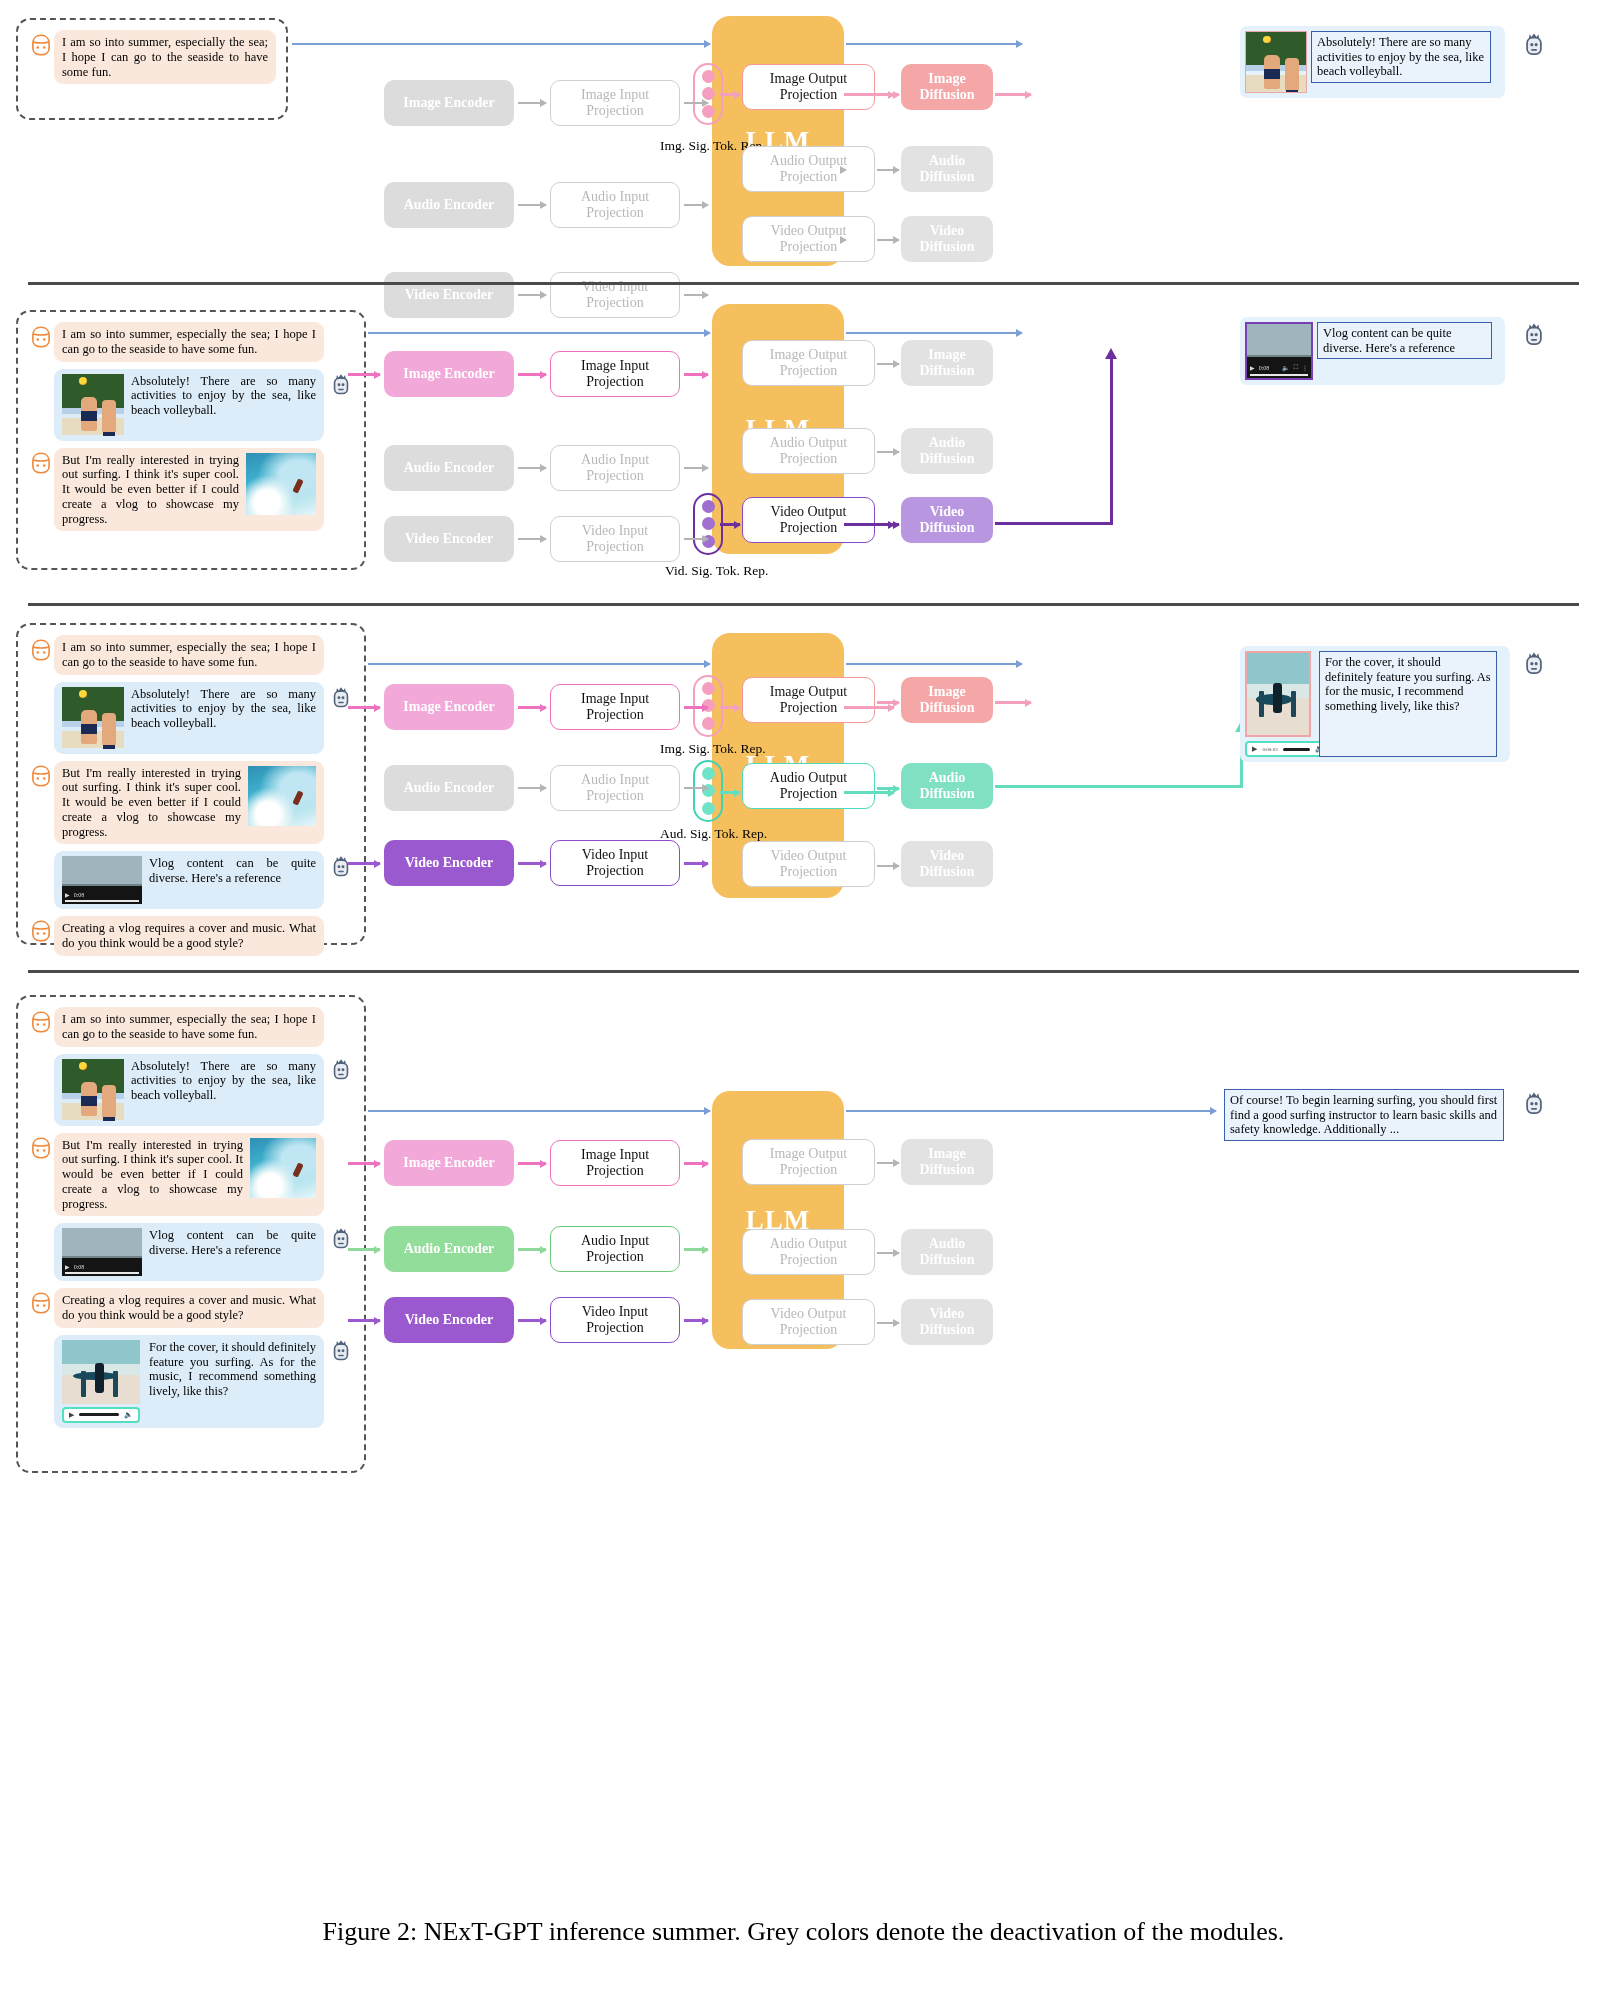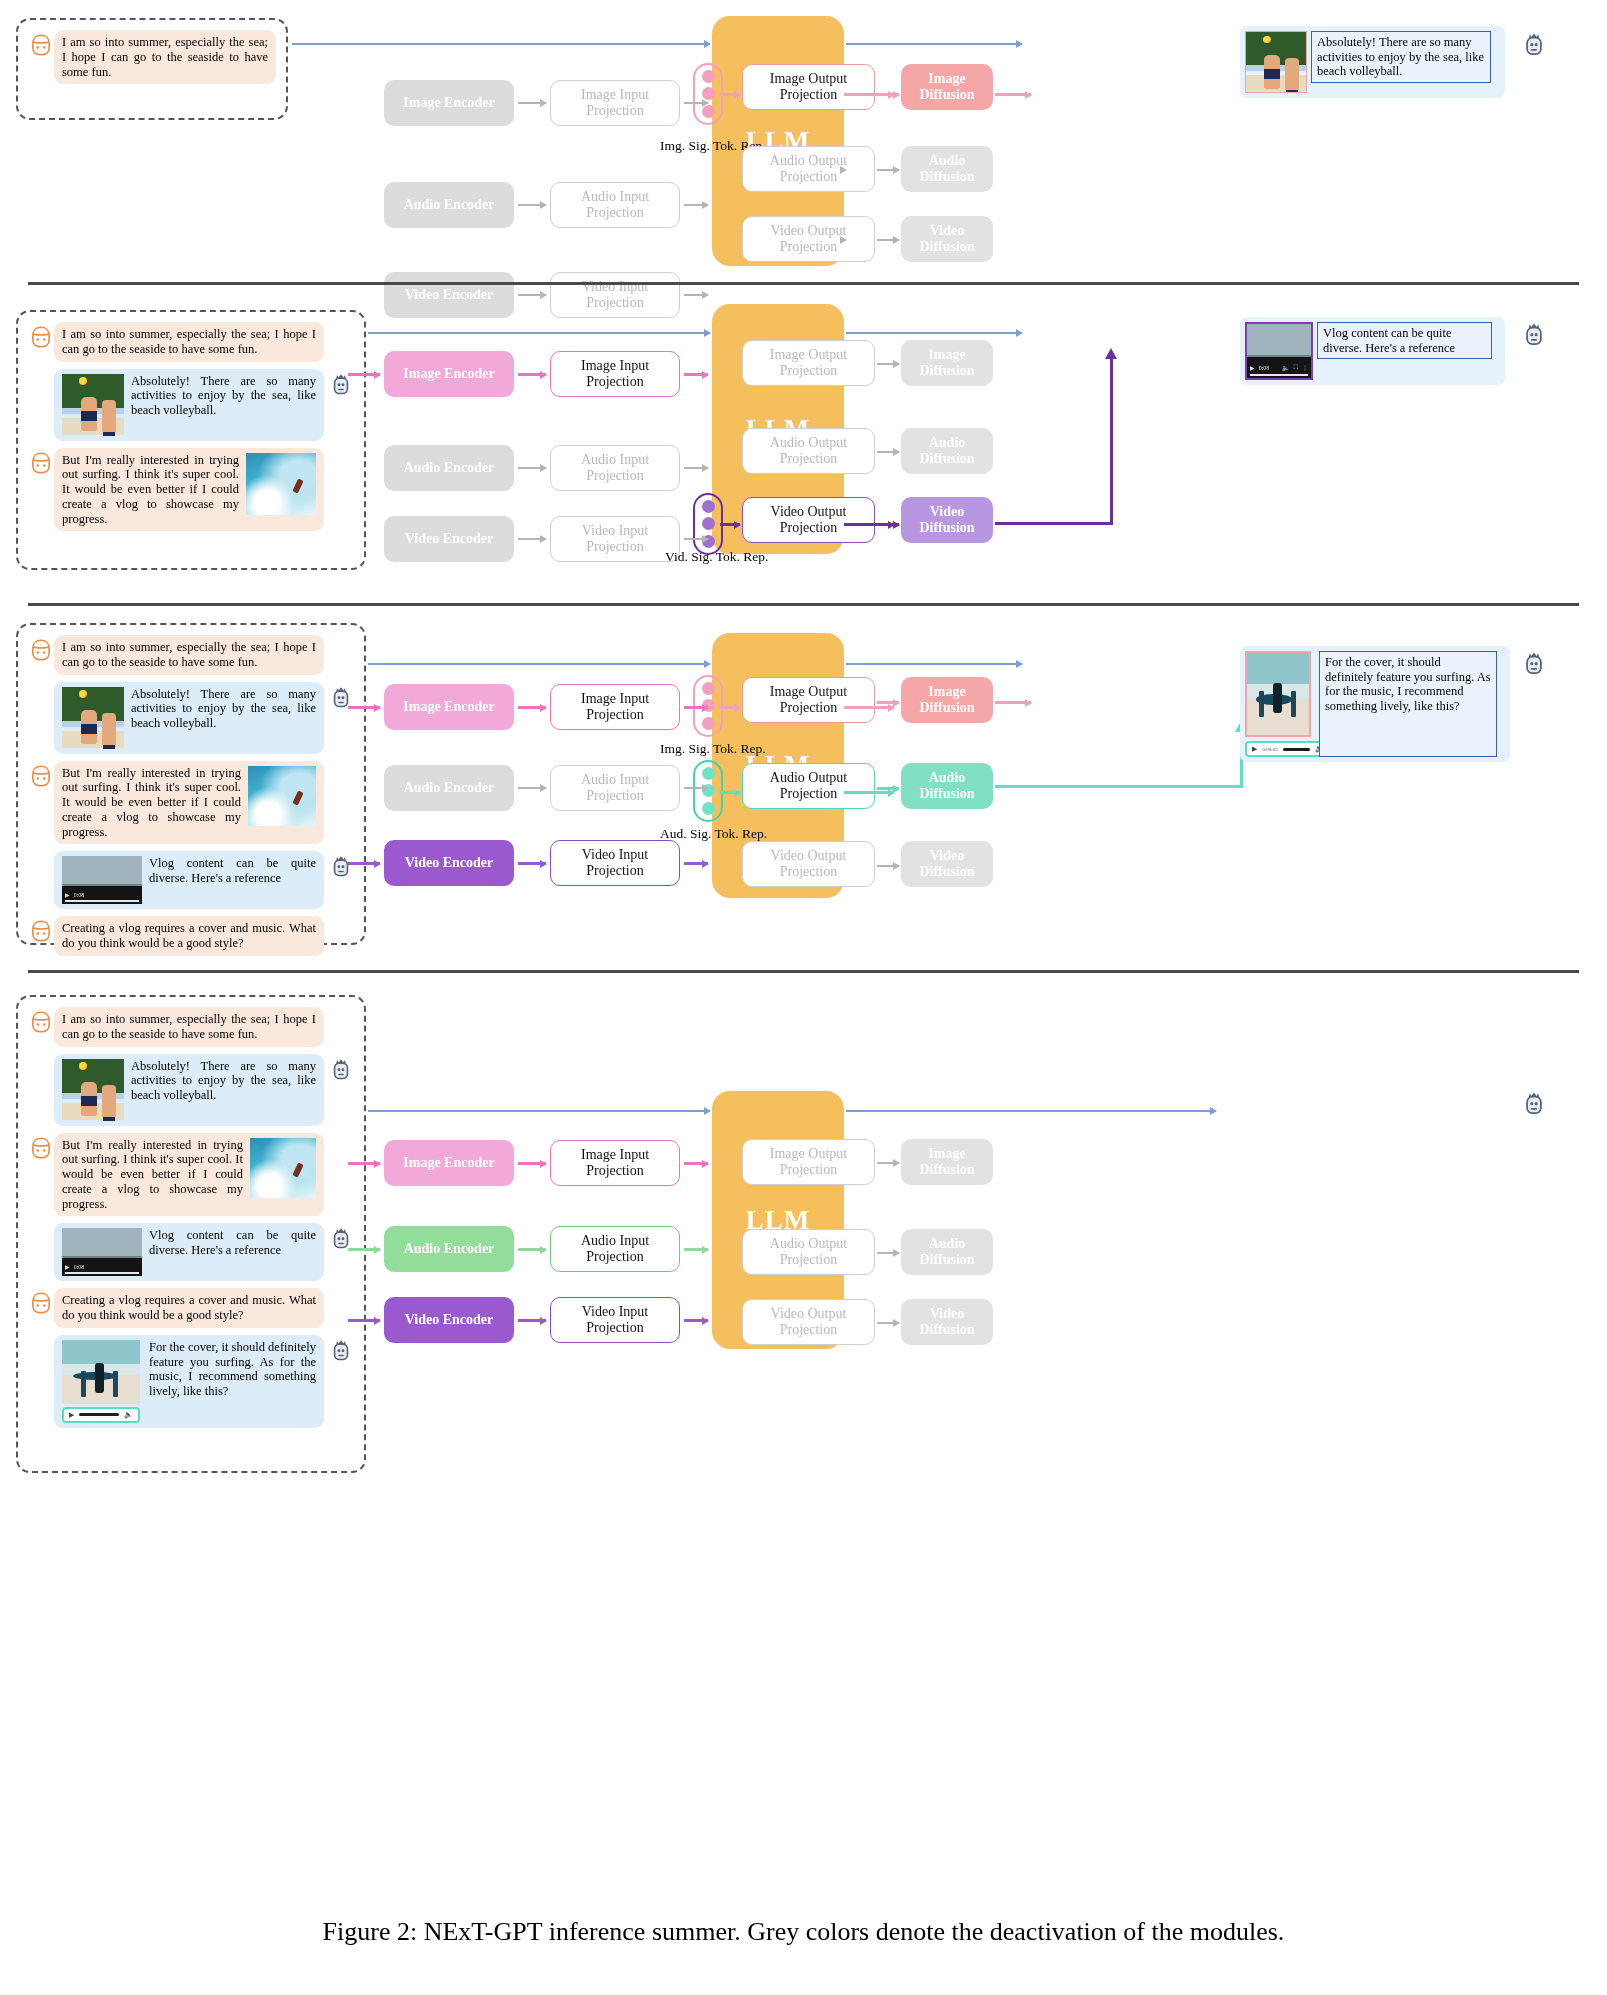--- a/index.html
+++ b/index.html
@@ -394,21 +394,21 @@
     </div>
   <div class="mod diff g-diff" style="left:901px;top:136px;width:92px;height:46px;">
       <span>Audio Diffusion</span>
     </div>
 
   <div class="tokstack purple" style="left:693px;top:201px;width:30px;height:62px;">
     <span class="tok purple"></span>
     <span class="tok purple"></span>
     <span class="tok purple"></span>
   </div>
-  <div class="siglbl" style="left:665px;top:257px;">Vid. Sig. Tok. Rep.</div>
+  <div class="siglbl" style="left:665px;top:271px;">Vid. Sig. Tok. Rep.</div>
 
   <div class="mod proj v-proj" style="left:742px;top:205px;width:133px;height:46px;">
       <span>Video Output Projection</span>
     </div>
   <div class="mod diff v-diffbox" style="left:901px;top:205px;width:92px;height:46px;">
       <span>Video Diffusion</span>
     </div>
 
   <div class="arrow c-blue" style="left:368px;top:40px;width:342px;"></div>
   <div class="arrow c-magenta thick" style="left:348px;top:81px;width:32px;"></div>
@@ -816,20 +816,21 @@
   <div class="arrow c-green thick" style="left:684px;top:263px;width:24px;"></div>
   <div class="arrow c-violet thick" style="left:348px;top:334px;width:32px;"></div>
   <div class="arrow c-violet thick" style="left:518px;top:334px;width:28px;"></div>
   <div class="arrow c-violet thick" style="left:684px;top:334px;width:24px;"></div>
 
   <div class="arrow c-blue" style="left:846px;top:125px;width:370px;"></div>
   <div class="arrow c-grey" style="left:877px;top:177px;width:22px;"></div>
   <div class="arrow c-grey" style="left:877px;top:267px;width:22px;"></div>
   <div class="arrow c-grey" style="left:877px;top:337px;width:22px;"></div>
 
+  <div class="respbox" style="position:absolute;left:1224px;top:104px;width:280px;">Of course! To begin learning surfing, you should first find a good surfing instructor to learn basic skills and safety knowledge. Additionally ...</div>
   <span class="botout" style="left:1520px;top:104px;">
     <svg viewBox="0 0 32 36" width="28" height="31">
         <path d="M11 5l2 3 3-4 3 4 2-3 1 5H10z" fill="#53637a"></path>
         <rect x="8" y="9" width="16" height="19" rx="6" fill="#e9edf3" stroke="#53637a" stroke-width="2"></rect>
         <circle cx="13.5" cy="17" r="1.8" fill="#53637a"></circle>
         <circle cx="18.5" cy="17" r="1.8" fill="#53637a"></circle>
         <rect x="12.5" y="22" width="7" height="2" rx="1" fill="#53637a"></rect>
       </svg>
   </span>
 </div>

